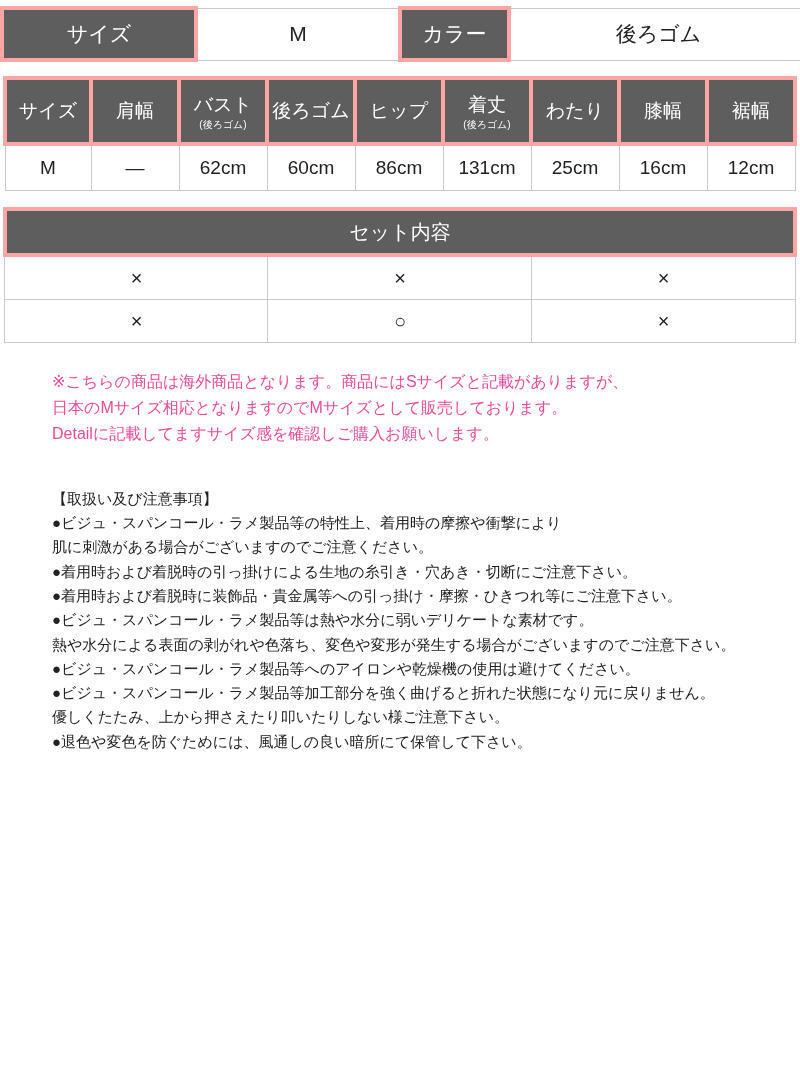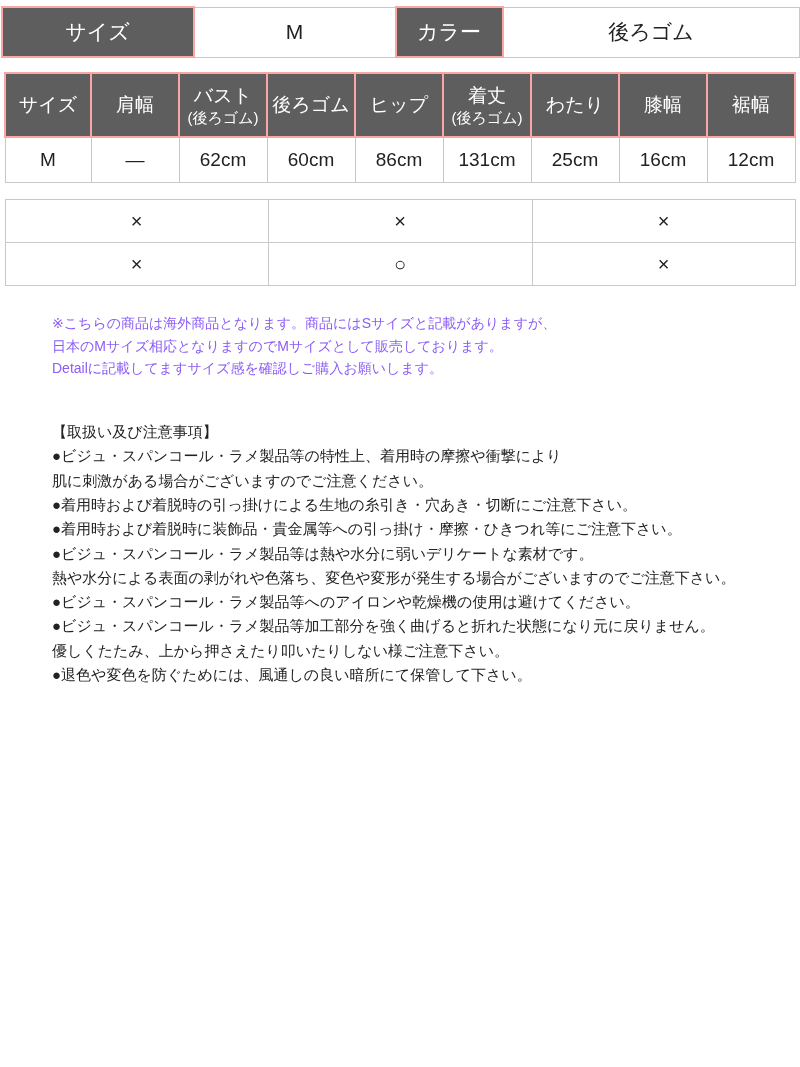--- a/index.html
+++ b/index.html
@@ -23,21 +23,21 @@
   }
 
   
   table {
     border-collapse: collapse;
     table-layout: fixed;
     width: 790px;
     margin: 0 auto;
   }
   td, th {
-    border: 2px solid #fca5a5;
+    border: 4px solid #fca5a5;
     text-align: center;
     vertical-align: middle;
     font-weight: normal;
     padding: 0;
   }
   .hd {
     background: #5e5e5e;
     color: #ffffff;
   }
   .val {
@@ -51,38 +51,38 @@
   #tbl-basic td { height: 48px; font-size: 21px; }
   #tbl-basic .hd { font-size: 21px; }
 
   
   #tbl-measure { margin-top: 14px; }
   #tbl-measure td { font-size: 19px; }
   #tbl-measure tr.head td { height: 62px; background: #5e5e5e; color: #fff; }
   #tbl-measure tr.body td { height: 44px; }
   #tbl-measure .sub {
     display: block;
-    font-size: 15px;
+    font-size: 10px;
     line-height: 1.1;
     margin-top: 1px;
   }
 
   
   #tbl-detail { margin-top: 16px; }
   #tbl-detail td { font-size: 20px; }
   #tbl-detail tr.h td { height: 42px; }
   #tbl-detail tr.v td { height: 42px; }
   .mark { font-size: 19px; }
 
   
   .note {
     margin: 26px 0 0 52px;
-    font-size: 14px;
+    font-size: 16px;
     line-height: 1.62;
-    color: #8b5cf6;
+    color: #ec4899;
     white-space: pre-line;
   }
   .caution {
     margin: 40px 0 0 52px;
     font-size: 15px;
     line-height: 1.62;
     color: #222222;
     white-space: pre-line;
   }
 </style>
@@ -160,20 +160,23 @@
     </tbody>
   </table>
 
   <table id="tbl-detail">
     <colgroup>
       <col style="width:263px">
         <col style="width:264px">
         <col style="width:263px">
     </colgroup>
     <tbody>
+      <tr class="h">
+        <td class="hd" colspan="3">セット内容</td>
+      </tr>
       <tr class="v">
         <td class="val mark">×</td>
         <td class="val mark">×</td>
         <td class="val mark">×</td>
       </tr>
       <tr class="v">
         <td class="val mark">×</td>
         <td class="val mark">○</td>
         <td class="val mark">×</td>
       </tr>

